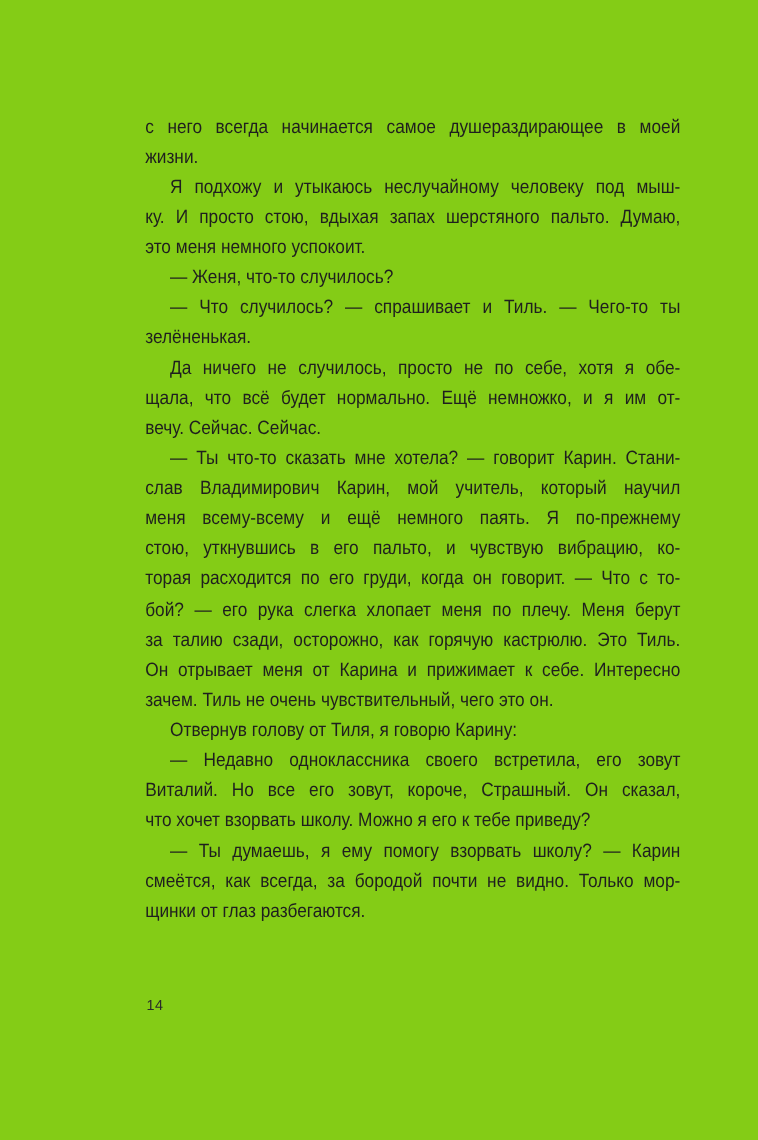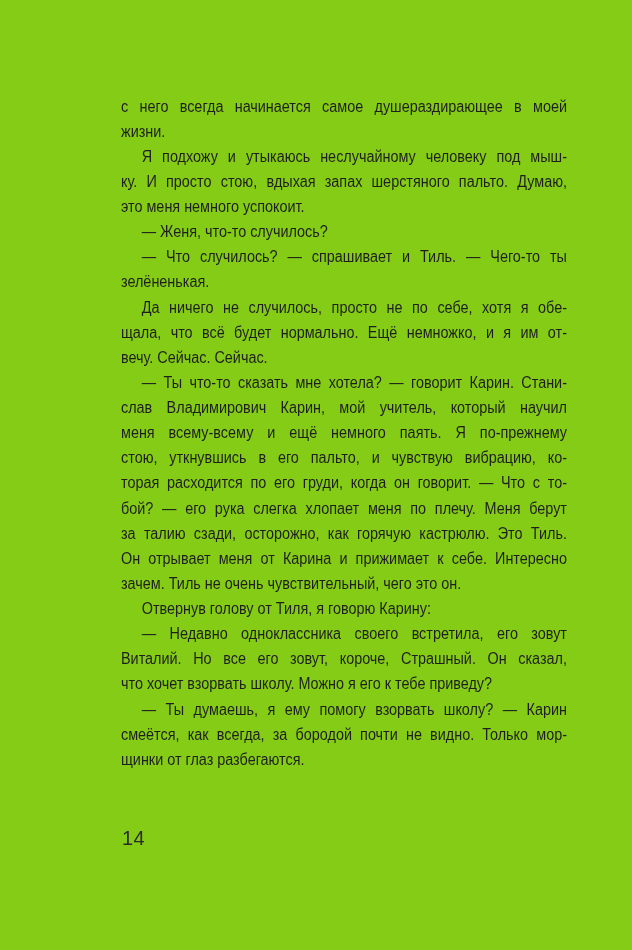--- a/index.html
+++ b/index.html
@@ -45,21 +45,21 @@
       text-align: left;
     }
     .ln.ind {
       text-indent: 23px;
     }
     .page-number {
       position: absolute;
       left: 122px;
       top: 831px;
       font-family: "Liberation Sans", sans-serif;
-      font-size: 20px;
+      font-size: 12px;
       line-height: 14px;
       color: #2a2a2a;
       letter-spacing: 0.5px;
       text-align: center;
     }
   </style>
 </head>
 <body>
 
 <div class="page">

